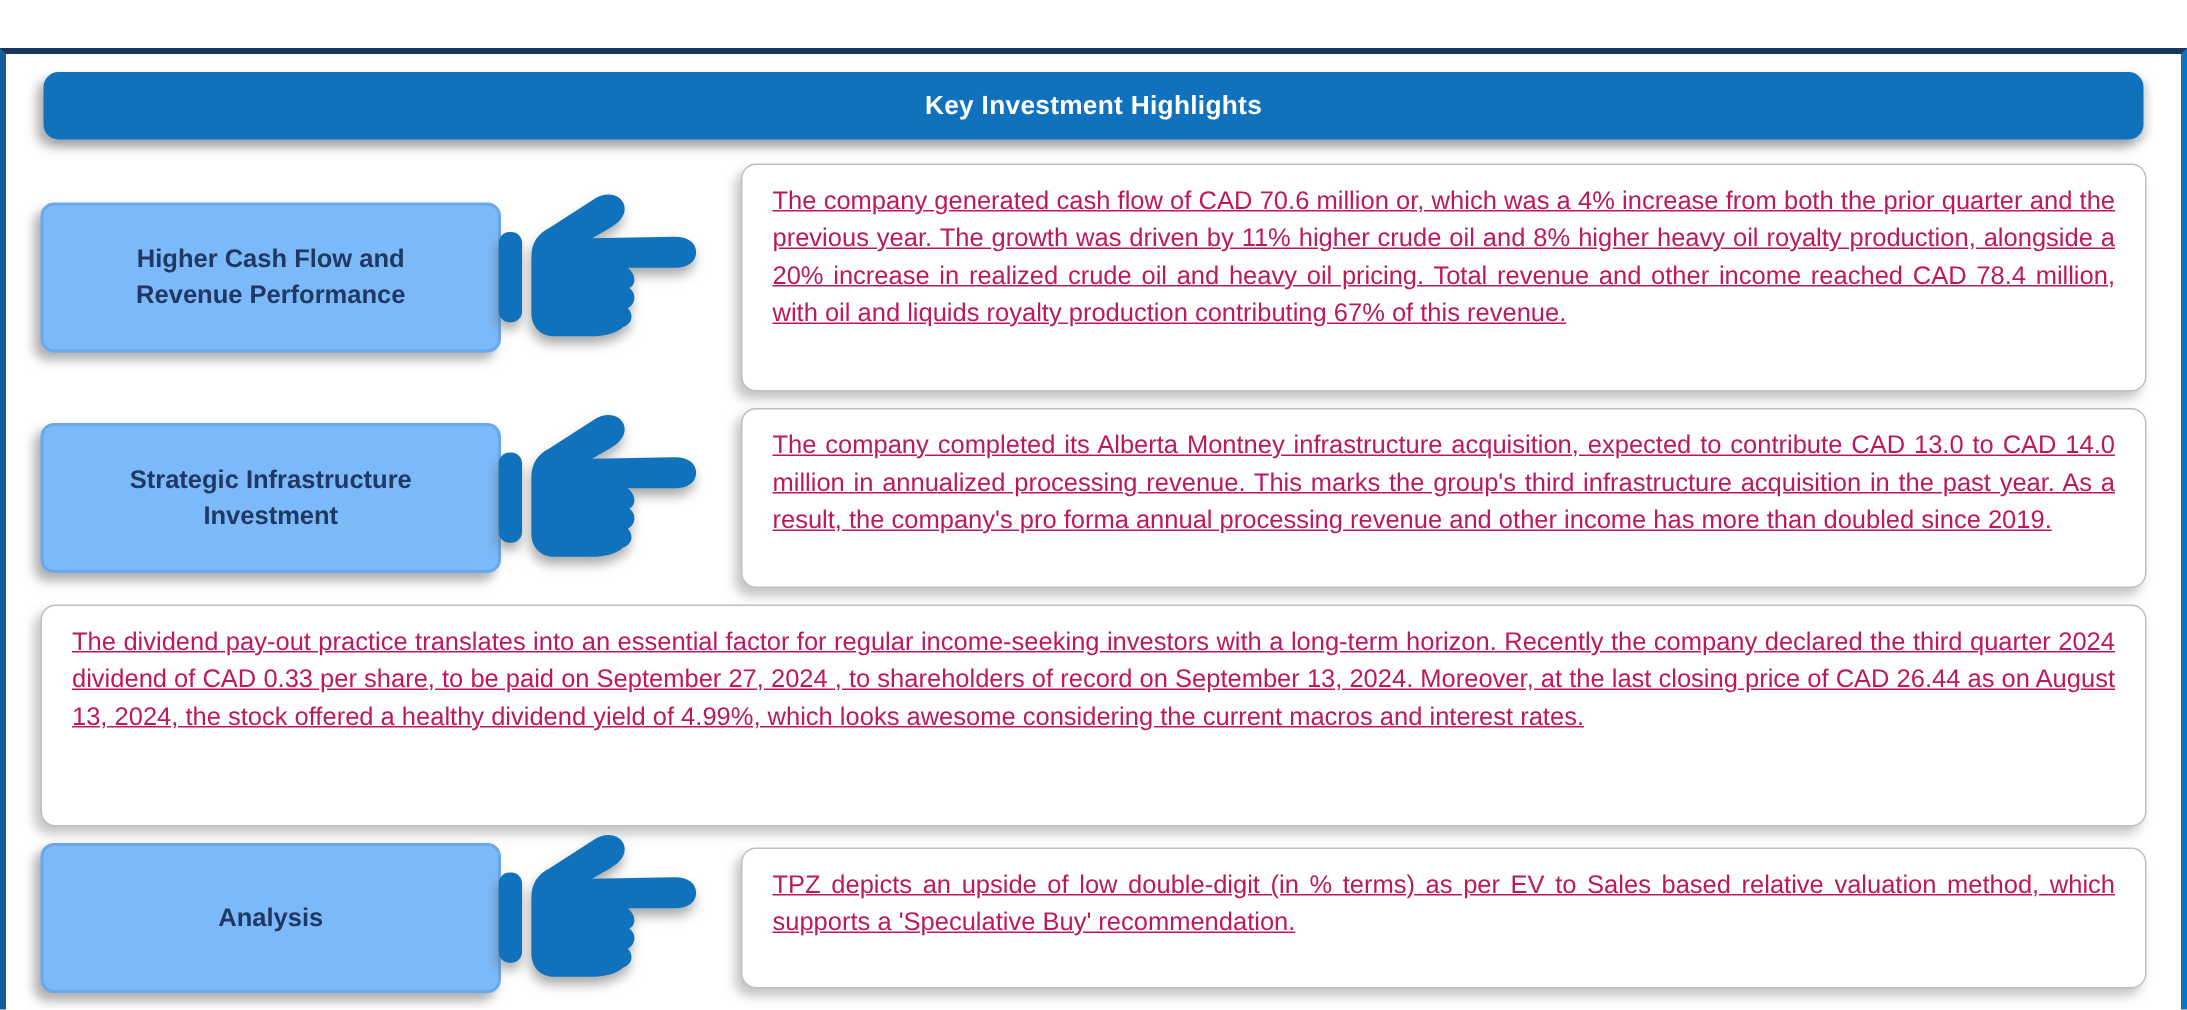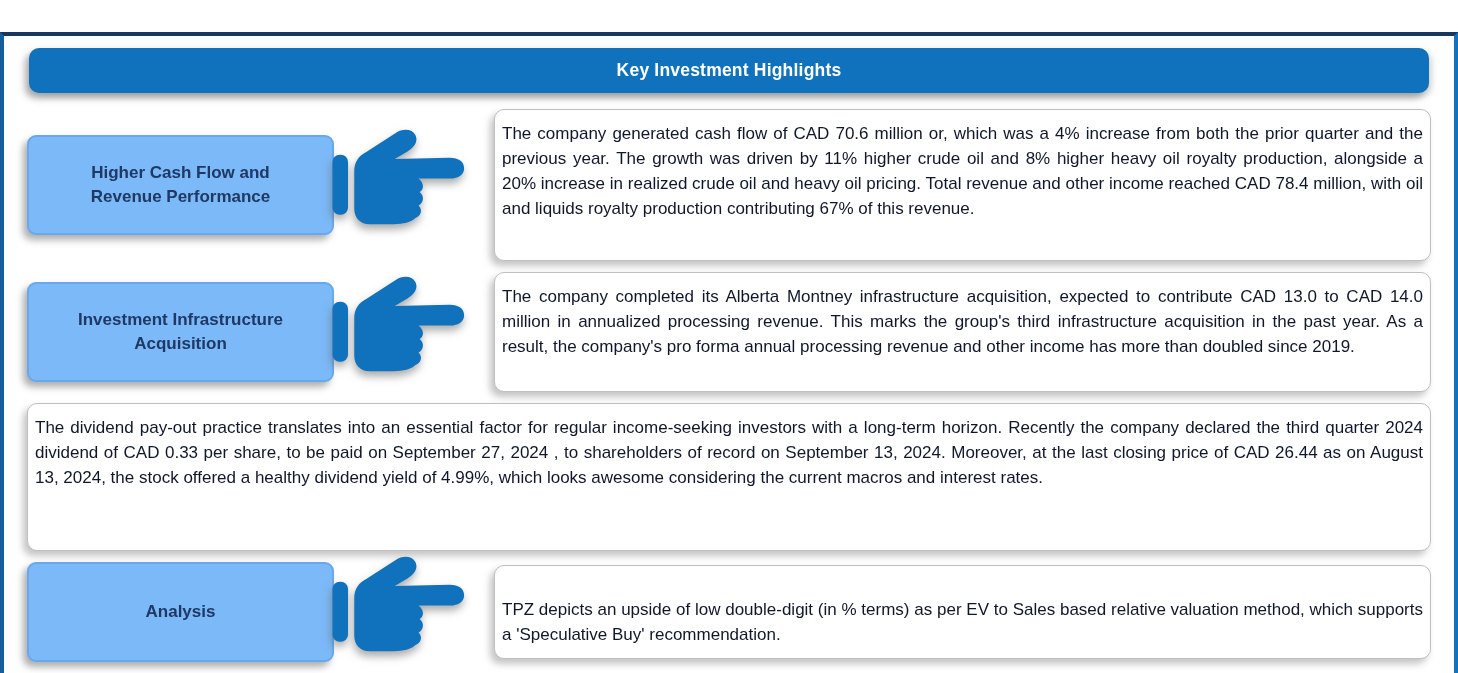--- a/index.html
+++ b/index.html
@@ -67,31 +67,32 @@
     transform: translateY(-52%);
     width: 146px; height: 114px;
     z-index: 2;
     filter: drop-shadow(-1px 5px 4px rgba(100,100,100,0.55));
   }
   .text-box {
     flex: 1;
     background: #ffffff;
     border: 1.5px solid #BFBFBF;
     border-radius: 10px;
-    padding: 11px 7px;
+    padding: 11px 20px;
     box-shadow: -4px 5px 7px rgba(110,110,110,0.4);
-    color: #0f172a;
+    color: #be185d;
     font-size: 17px;
     line-height: 25px;
     text-align: justify;
+    text-decoration: underline;
   }
   .tb-1 { min-height: 152px; }
   .tb-2 { min-height: 120px; }
   .tb-3 { min-height: 148px; }
-  .tb-4 { min-height: 94px; display:flex; align-items:flex-end; }
+  .tb-4 { min-height: 94px; display:flex; align-items:flex-start; }
   .source-note {
     margin: 15px 0 0 16px;
     font-style: italic;
     font-weight: 600;
     font-size: 15.5px;
     color: #111111;
   }
 </style>
 </head>
 <body>
@@ -115,21 +116,21 @@
         </svg>
       </div>
       <div class="text-box tb-1">
         <span>The company generated cash flow of CAD 70.6 million or, which was a 4% increase from both the prior quarter and the previous year. The growth was driven by 11% higher crude oil and 8% higher heavy oil royalty production, alongside a 20% increase in realized crude oil and heavy oil pricing. Total revenue and other income reached CAD 78.4 million, with oil and liquids royalty production contributing 67% of this revenue.</span>
       </div>
     </div>
 
     <div class="row">
       <div class="label-cell">
         <div class="label-box">
-          <span>Investment Infrastructure Acquisition</span>
+          <span>Strategic Infrastructure Investment</span>
         </div>
         <svg class="hand" viewBox="0 0 140 110" xmlns="http://www.w3.org/2000/svg">
           <rect x="1" y="28" width="15" height="58" rx="7" fill="#1072BC"></rect>
           <path fill="#1072BC" d="M22,44 C22,35 26,29 34,25 L62,7 C69,2 78,3 81,9 C84,15 80,21 73,25 L61,32 L114,31 C123,31 128,35 128,41 C128,47 123,51 114,51 L84,51 C89,55 90,61 85,64 C90,68 89,74 84,77 C88,81 87,87 81,89 C77,93 69,95 60,95 L37,95 C28,95 22,89 22,80 Z"></path>
         </svg>
       </div>
       <div class="text-box tb-2">
         <span>The company completed its Alberta Montney infrastructure acquisition, expected to contribute CAD 13.0 to CAD 14.0 million in annualized processing revenue. This marks the group's third infrastructure acquisition in the past year. As a result, the company's pro forma annual processing revenue and other income has more than doubled since 2019.</span>
       </div>
     </div>

